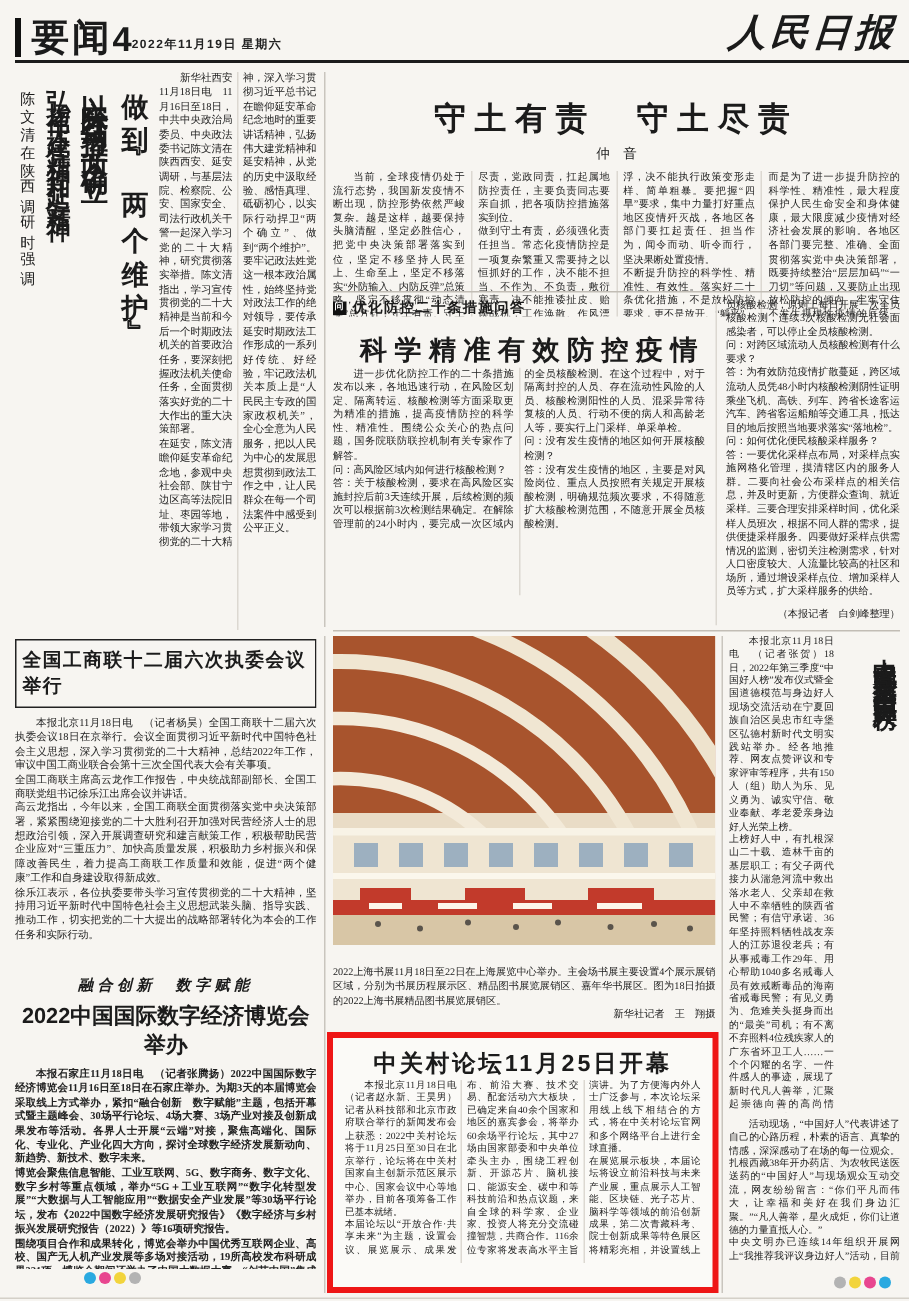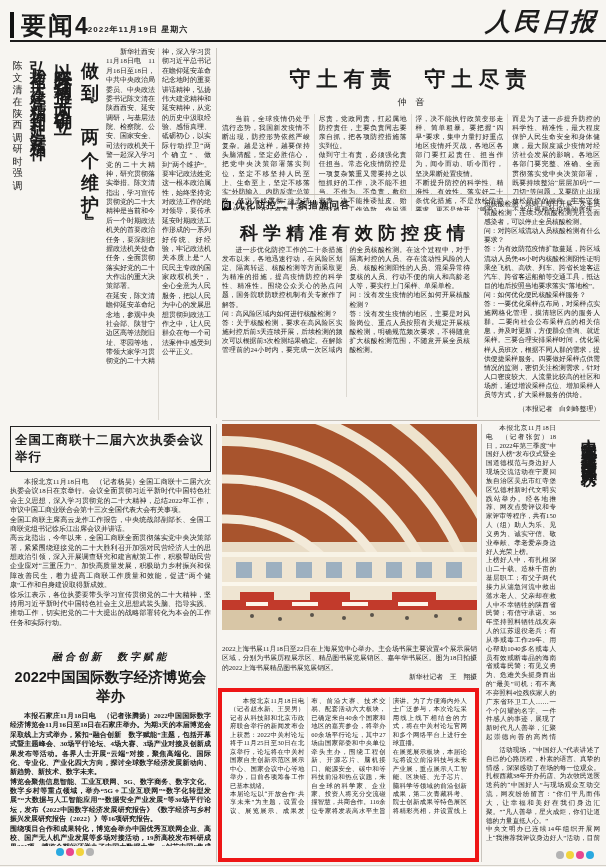--- a/index.html
+++ b/index.html
@@ -189,20 +189,21 @@
         <circle cx="238" cy="195" r="2"></circle>
     </g>
   </svg>
 </div>
 <div class="abs caption" style="left:222px;top:634px;width:255px;height:48px;">
   <span>2022上海书展11月18日至22日在上海展览中心举办。主会场书展主要设置4个展示展销区域，分别为书展历程展示区、精品图书展览展销区、嘉年华书展区。图为18日拍摄的2022上海书展精品图书展览展销区。</span>
   <span class="cap-credit">新华社记者　王　翔摄</span>
 </div>
 
 <div class="abs redbox" style="left:218px;top:688px;width:261px;height:174px;overflow:hidden;">
+  <div class="hd zgc-title">中关村论坛11月25日开幕</div>
   <div class="bt cols3 zgc-body" style="height:122px;">本报北京11月18日电　（记者赵永新、王昊男）记者从科技部和北京市政府联合举行的新闻发布会上获悉：2022中关村论坛将于11月25日至30日在北京举行，论坛将在中关村国家自主创新示范区展示中心、国家会议中心等地举办，目前各项筹备工作已基本就绪。
 本届论坛以“开放合作·共享未来”为主题，设置会议、展览展示、成果发布、前沿大赛、技术交易、配套活动六大板块，已确定来自40余个国家和地区的嘉宾参会，将举办60余场平行论坛，其中27场由国家部委和中央单位牵头主办，围绕工程创新、开源芯片、脑机接口、能源安全、碳中和等科技前沿和热点议题，来自全球的科学家、企业家、投资人将充分交流碰撞智慧，共商合作。116余位专家将发表高水平主旨演讲。为了方便海内外人士广泛参与，本次论坛采用线上线下相结合的方式，将在中关村论坛官网和多个网络平台上进行全球直播。
 在展览展示板块，本届论坛将设立前沿科技与未来产业展，重点展示人工智能、区块链、光子芯片、脑科学等领域的前沿创新成果，第二次青藏科考、院士创新成果等特色展区将精彩亮相，并设置线上展览。在技术交易板块，本届论坛将举办中关村国际技术交易大会，近60个国家和地区的2800余家机构参会，3800余项高科技成果和创新项目寻求合作。在成果发布板块，将发布一批重大应用场景、重大科技成果，今年将继续举办中关村国际前沿科技创新大赛，来自全球30余个国家和地区的2600余个项目团队参赛。
 论坛期间，还将举办科技服务创新发布专场会、新型实体企业论坛、科学家座谈会等一系列配套活动，打造永不落幕的中关村论坛。中关村论坛创办于2007年，经过多年发展，已正式成为面向全球科技创新交流合作的国家级平台。本届中关村论坛由科学技术部、国家发展改革委、工业和信息化部、国务院国资委、中国科学院、中国工程院、中国科协和北京市人民政府共同主办。</div>
 </div>
 <div class="abs vline" style="left:481px;top:424px;height:438px;"></div>
 
 <div class="abs" style="left:486px;top:424px;width:114px;height:438px;overflow:hidden;">
   <div class="bt" style="width:70px;height:318px;font-size:6.6px;">本报北京11月18日电　（记者张贺）18日，2022年第三季度“中国好人榜”发布仪式暨全国道德模范与身边好人现场交流活动在宁夏回族自治区吴忠市红寺堡区弘德村新时代文明实践站举办。经各地推荐、网友点赞评议和专家评审等程序，共有150人（组）助人为乐、见义勇为、诚实守信、敬业奉献、孝老爱亲身边好人光荣上榜。
 上榜好人中，有扎根深山二十载、造林千亩的基层职工；有父子两代接力从湍急河流中救出落水老人、父亲却在救人中不幸牺牲的陕西省民警；有信守承诺、36年坚持照料牺牲战友亲人的江苏退役老兵；有从事戒毒工作29年、用心帮助1040多名戒毒人员有效戒断毒品的海南省戒毒民警；有见义勇为、危难关头挺身而出的“最美”司机；有不离不弃照料4位残疾家人的广东省环卫工人……一个个闪耀的名字、一件件感人的事迹，展现了新时代凡人善举，汇聚起崇德向善的高尚情怀。他们是我们身边的榜样，他们是我们时代的骄傲。</div>

